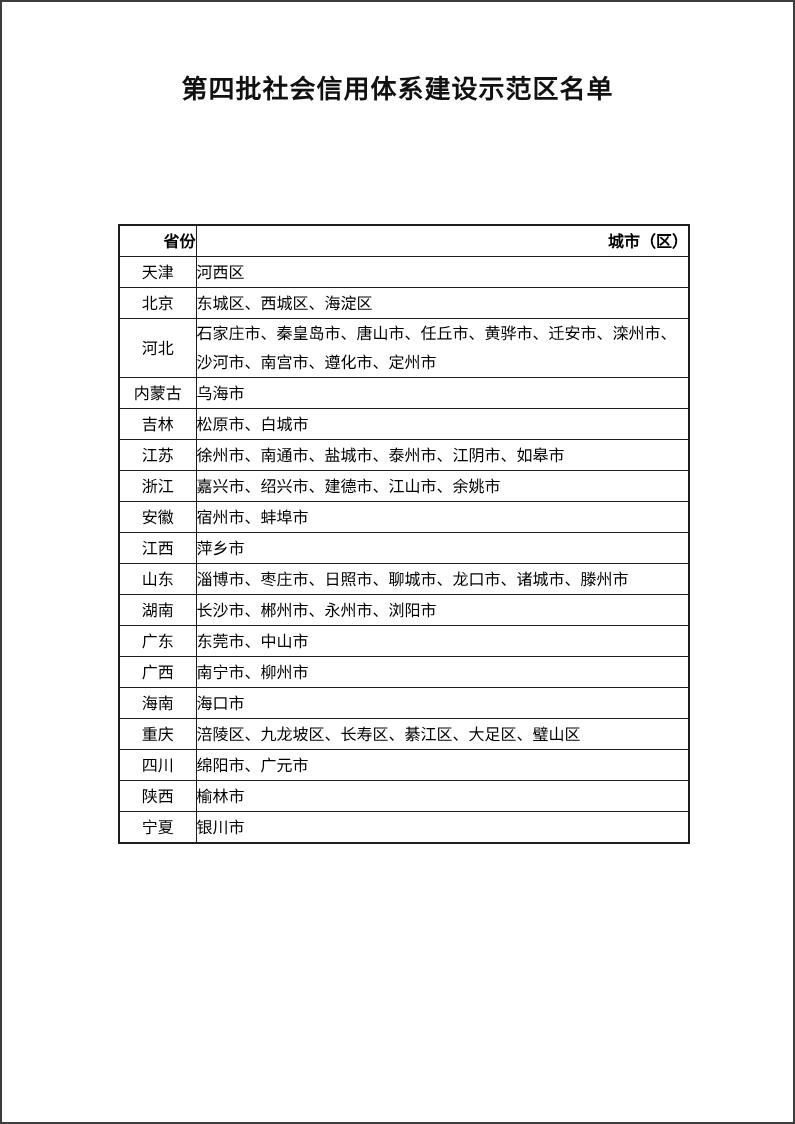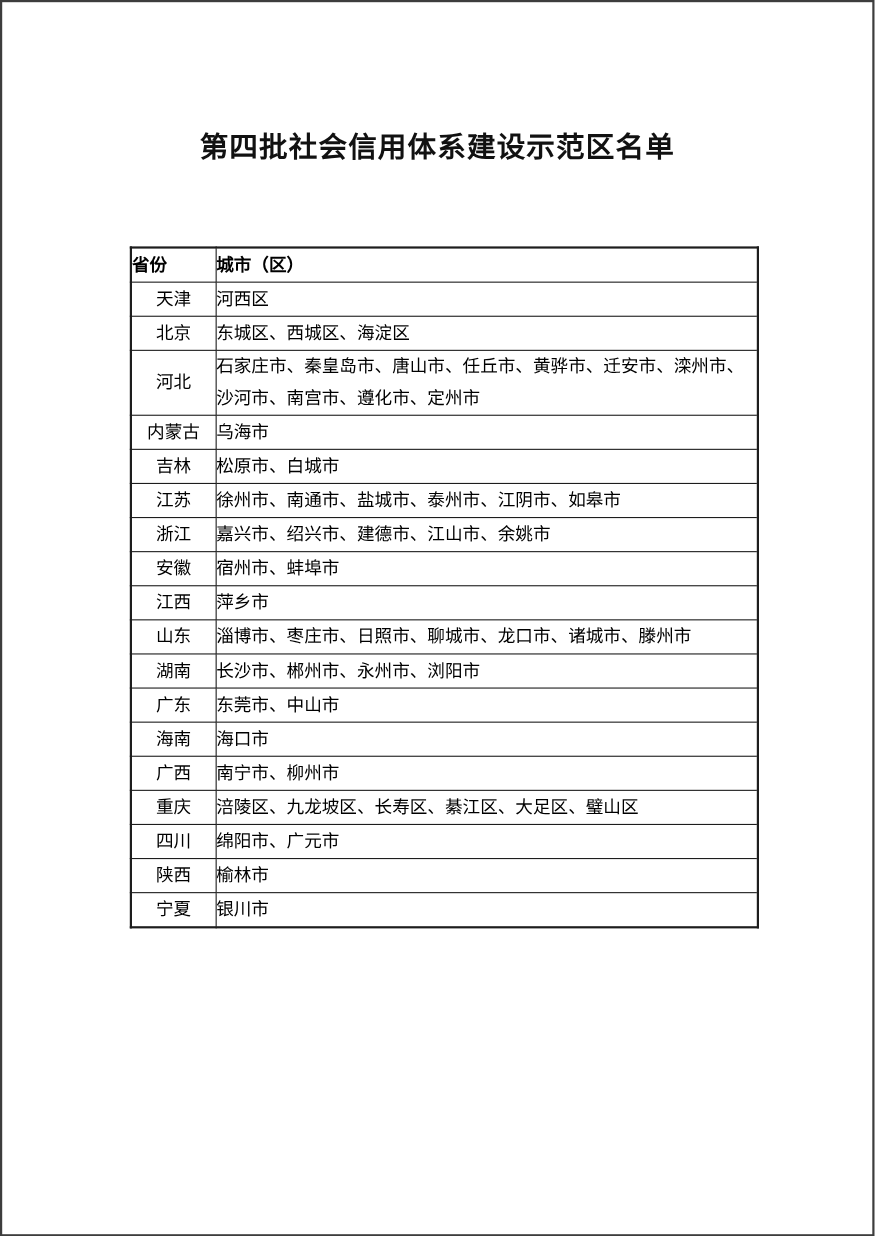--- a/index.html
+++ b/index.html
@@ -12,21 +12,21 @@
     height: 1124px;
     box-sizing: border-box;
     border: 2px solid #3d3d3d;
     font-family: "Liberation Serif", "DejaVu Serif", serif;
     color: #000000;
     overflow: hidden;
     position: relative;
   }
   .doc-title {
     margin: 0;
-    padding-top: 115px;
+    padding-top: 70px;
     text-align: center;
     font-family: "Liberation Sans", "DejaVu Sans", sans-serif;
     font-weight: bold;
     font-size: 26px;
     line-height: 34px;
     letter-spacing: 1px;
     color: #111111;
   }
   table.zones-table {
     border-collapse: collapse;
@@ -43,21 +43,21 @@
   table.zones-table th,
   table.zones-table td {
     border: 1px solid #1d1d1d;
     padding: 0;
     height: 30px;
     line-height: 29px;
     vertical-align: middle;
   }
   table.zones-table th {
     font-weight: bold;
-    text-align: left;
+    text-align: right;
     font-size: 16px;
   }
   td.province-cell {
     text-align: center;
     padding: 0 2px;
   }
   td.cities-cell {
     text-align: left;
     padding: 1px 8px 1px 9px;
     line-height: 30px;
@@ -122,26 +122,26 @@
       </tr>
       <tr>
         <td class="province-cell">湖南</td>
         <td class="cities-cell">长沙市、郴州市、永州市、浏阳市</td>
       </tr>
       <tr>
         <td class="province-cell">广东</td>
         <td class="cities-cell">东莞市、中山市</td>
       </tr>
       <tr>
+        <td class="province-cell">广西</td>
+        <td class="cities-cell">南宁市、柳州市</td>
+      </tr>
+      <tr>
         <td class="province-cell">海南</td>
         <td class="cities-cell">海口市</td>
-      </tr>
-      <tr>
-        <td class="province-cell">广西</td>
-        <td class="cities-cell">南宁市、柳州市</td>
       </tr>
       <tr>
         <td class="province-cell">重庆</td>
         <td class="cities-cell">涪陵区、九龙坡区、长寿区、綦江区、大足区、璧山区</td>
       </tr>
       <tr>
         <td class="province-cell">四川</td>
         <td class="cities-cell">绵阳市、广元市</td>
       </tr>
       <tr>

